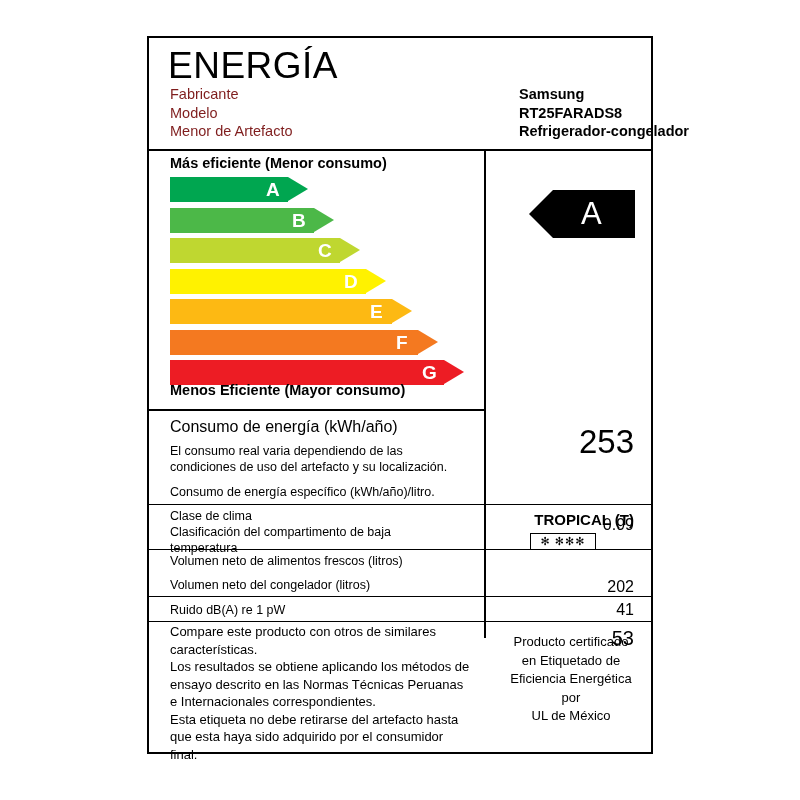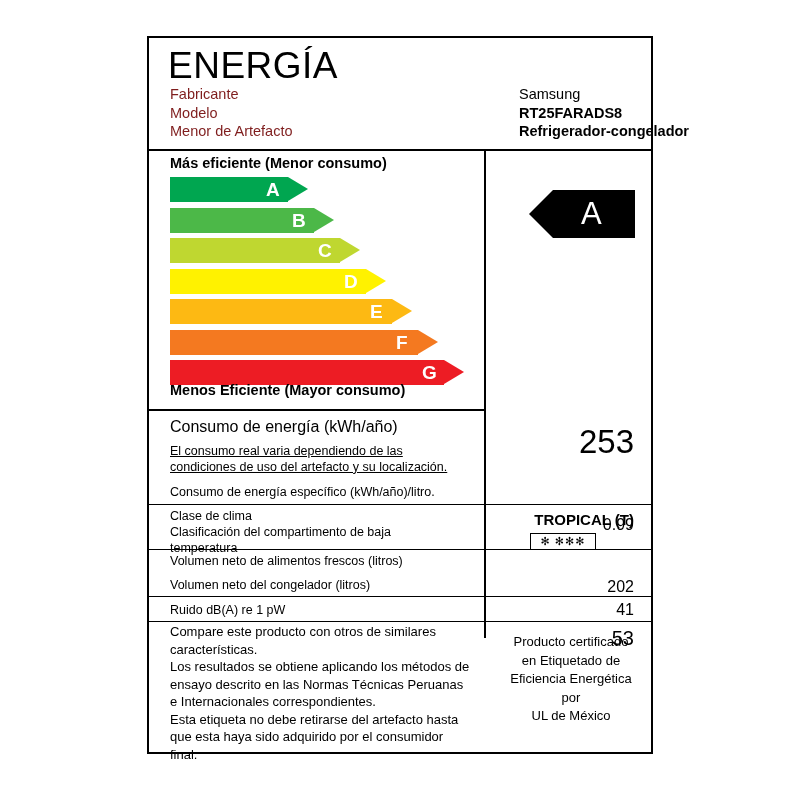--- a/index.html
+++ b/index.html
@@ -44,21 +44,21 @@
   .hdr-values {
     position: absolute;
     left: 370px;
     top: 47px;
     font-size: 14.5px;
     line-height: 18.5px;
     font-weight: bold;
     color: #000;
     white-space: nowrap;
   }
-  .hdr-values div:first-child { font-weight: normal; }
+  .hdr-values div:first-child { font-weight: bold; }
   
   .vline {
     position: absolute;
     left: 335px;
     top: 111px;
     width: 2px;
     height: 489px;
     background: #000;
   }
   .hline {
@@ -277,21 +277,21 @@
     <div class="tri"></div>
     <div class="rect"></div>
     <div class="ltr">A</div>
   </div>
 
   <div class="scale-foot">Menos Eficiente (Mayor consumo)</div>
 
   <div class="hline thick" style="left:0; top:371px; width:335px;"></div>
 
   <div class="txt l-left" style="top:380px; font-size:16px;">Consumo de energía (kWh/año)</div>
-  <div class="txt l-left small" style="top:406px; width:300px;text-decoration:underline;">El consumo real varia dependiendo de las condiciones de uso del artefacto y su localización.</div>
+  <div class="txt l-left small" style="top:406px; width:300px;">El consumo real varia dependiendo de las condiciones de uso del artefacto y su localización.</div>
   <div class="txt l-left small" style="top:447px; width:300px;">Consumo de energía específico (kWh/año)/litro.</div>
   <div class="big253">253</div>
   <div class="v099">0.99</div>
 
   <div class="hline" style="left:0; top:466px; width:502px;"></div>
 
   <div class="txt l-left small" style="top:471px;">Clase de clima</div>
   <div class="txt l-left small" style="top:487px; width:290px;">Clasificación del compartimento de baja temperatura</div>
   <div class="tropical">TROPICAL (T)</div>
   <div class="stars-box">✻ ✻✻✻</div>

